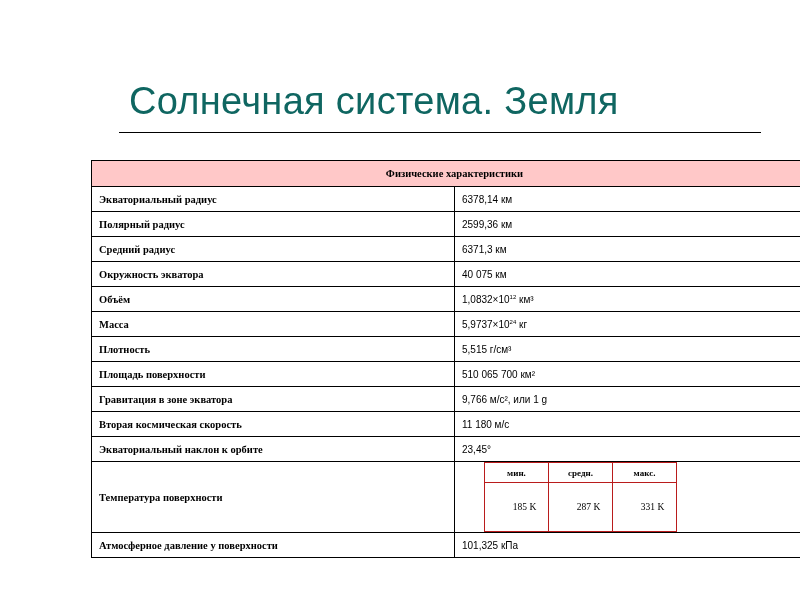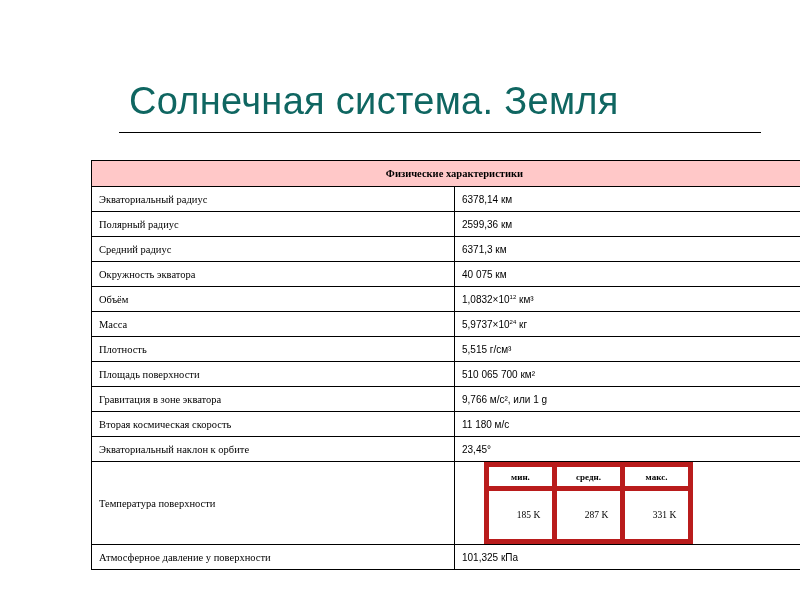--- a/index.html
+++ b/index.html
@@ -48,21 +48,21 @@
       color: #000;
       vertical-align: middle;
     }
     table.main th {
       background: #ffc8c8;
       font-weight: bold;
       text-align: center;
       height: 25px;
     }
     table.main td.label {
-      font-weight: normal;
+      font-weight: bold;
       width: 384px;
     }
     table.main td.value {
       font-family: "Liberation Sans", sans-serif;
       font-size: 10px;
     }
     table.main tr.row td {
       height: 24px;
     }
     table.main tr.temp-row td {
@@ -70,21 +70,21 @@
     }
     sup {
       font-size: 6px;
       vertical-align: 4px;
     }
     table.temp {
       border-collapse: collapse;
       margin-left: 22px;
     }
     table.temp td, table.temp th {
-      border: 5px solid #b91c1c;
+      border: 1px solid #b91c1c;
       width: 47px;
       height: 19px;
       padding: 0;
       text-align: center;
       font-size: 9px;
       background: #fff;
     }
     table.temp th {
       font-weight: bold;
       font-family: "Liberation Serif", serif;

